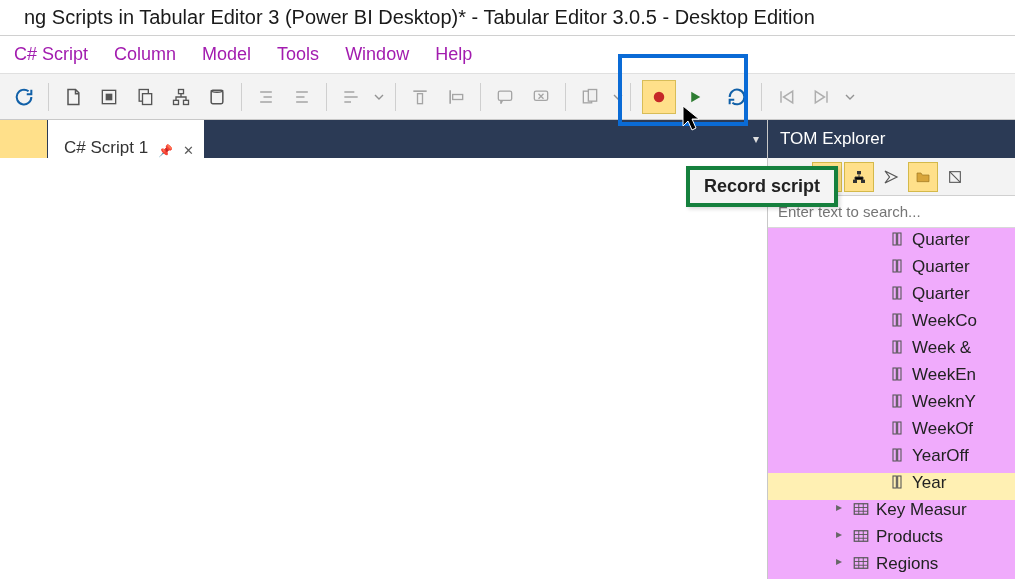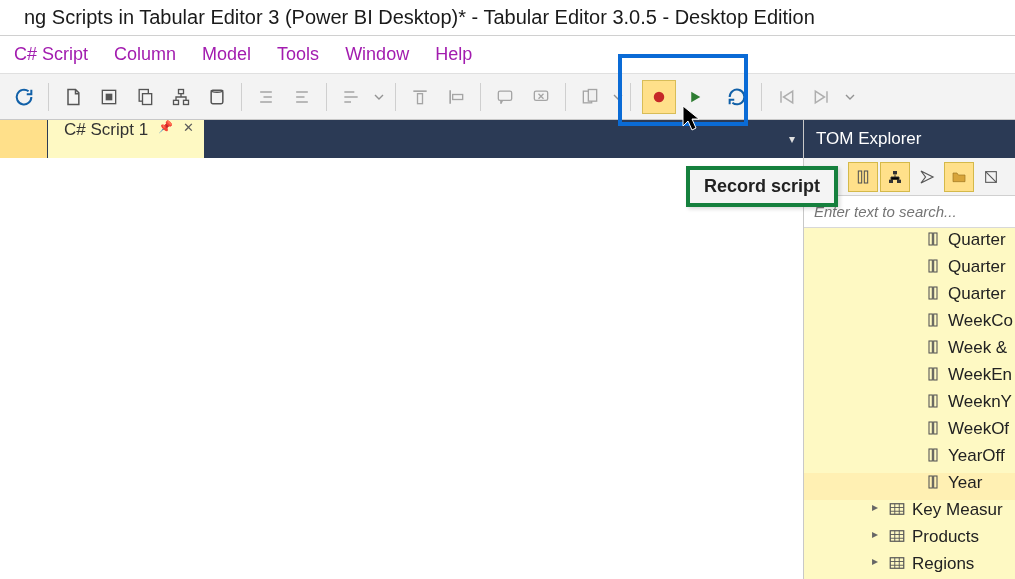--- a/index.html
+++ b/index.html
@@ -104,23 +104,23 @@
     align-items: stretch;
     position: relative;
   }
   .tab-marker {
     width: 48px;
     height: 38px;
     background: #ffe08a;
     border-right: 1px solid #2b3a55;
   }
   .tab {
-    background: #fef9c3;
-    display: flex;
-    align-items: flex-start;
+    background: #ffffff;
+    display: flex;
+    align-items: flex-end;
     padding: 0 10px 0 16px;
     font-size: 17px;
     color: #333;
     gap: 10px;
   }
   .tab .pin { color:#6a5e2e; font-size:12px; }
   .tab .close { color:#5a5a5a; font-size:13px; }
   .tab-strip .strip-actions {
     margin-left: auto;
     display:flex;
@@ -129,22 +129,22 @@
     color:#e0e0e0;
     font-size:12px;
   }
   .editor-body {
     flex:1;
     background:#fff;
   }
 
   
   .panel {
-    width: 212px;
-    background: #fef9c3;
+    width: 248px;
+    background: #f0abfc;
     border-left: 1px solid #c8c8c8;
     display:flex;
     flex-direction:column;
     overflow:hidden;
   }
   .panel-header {
     height:38px;
     background:#2b3a55;
     color:#fff;
     display:flex;
@@ -170,21 +170,20 @@
   .panel-toolbar .p-btn.plain { background:transparent; border:1px solid transparent;}
   .panel-search {
     height:32px;
     border-bottom:1px solid #d8d8d8;
   }
   .panel-search input {
     width:100%;height:100%;
     border:none;
     padding:0 10px;
     font-size:15px;
-    font-style:italic;
     color:#888;
     outline:none;
   }
   .tree {
     flex:1;
     overflow:hidden;
     font-size:17px;
     color:#222;
     padding-top:2px;
   }

